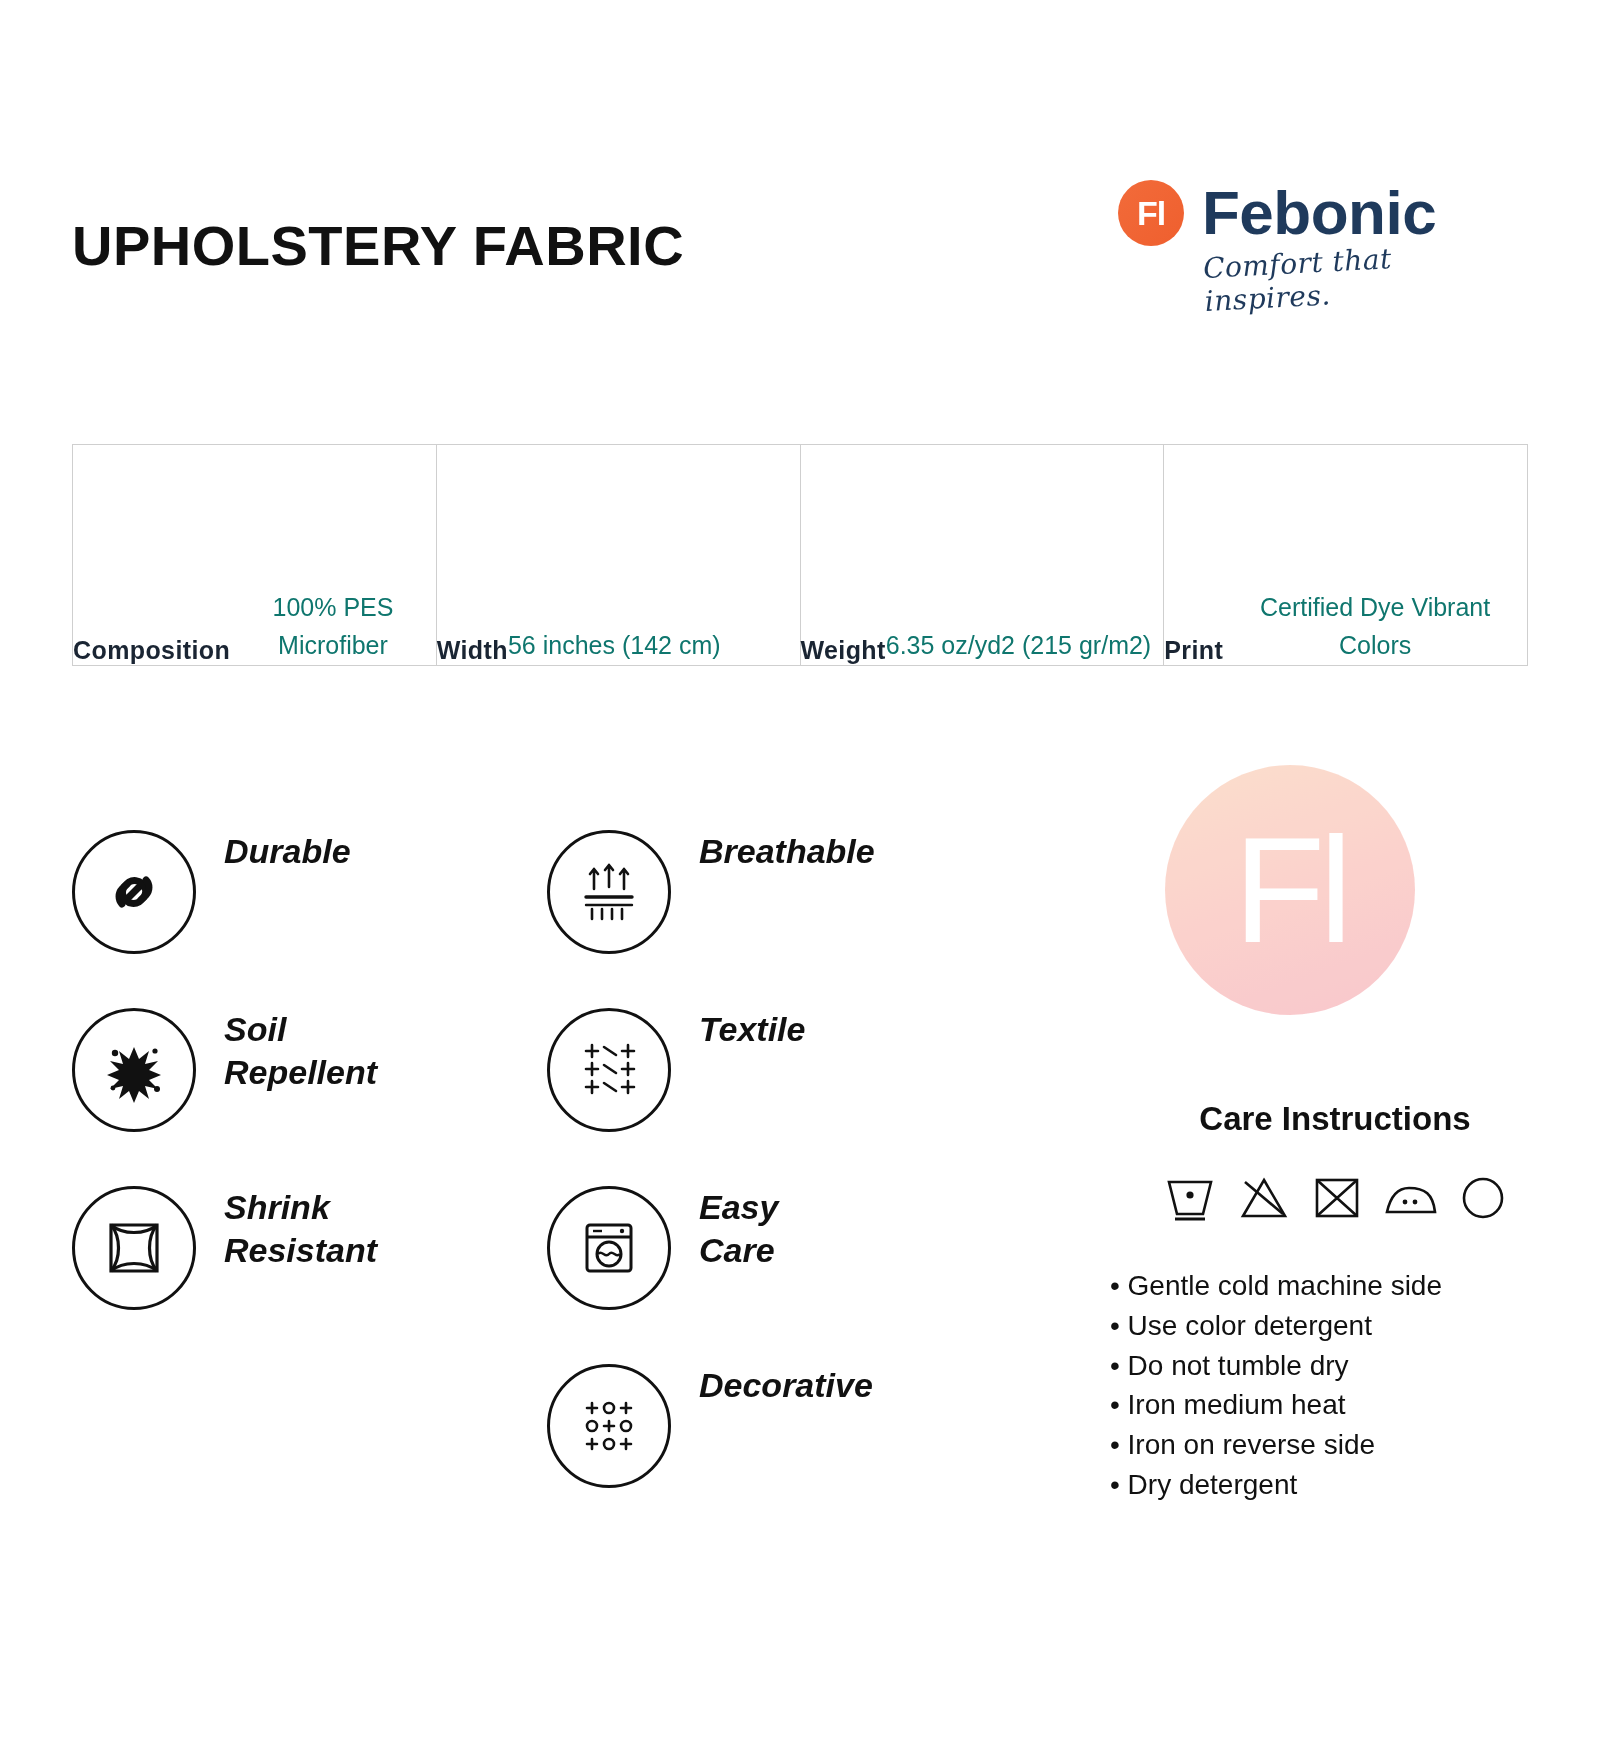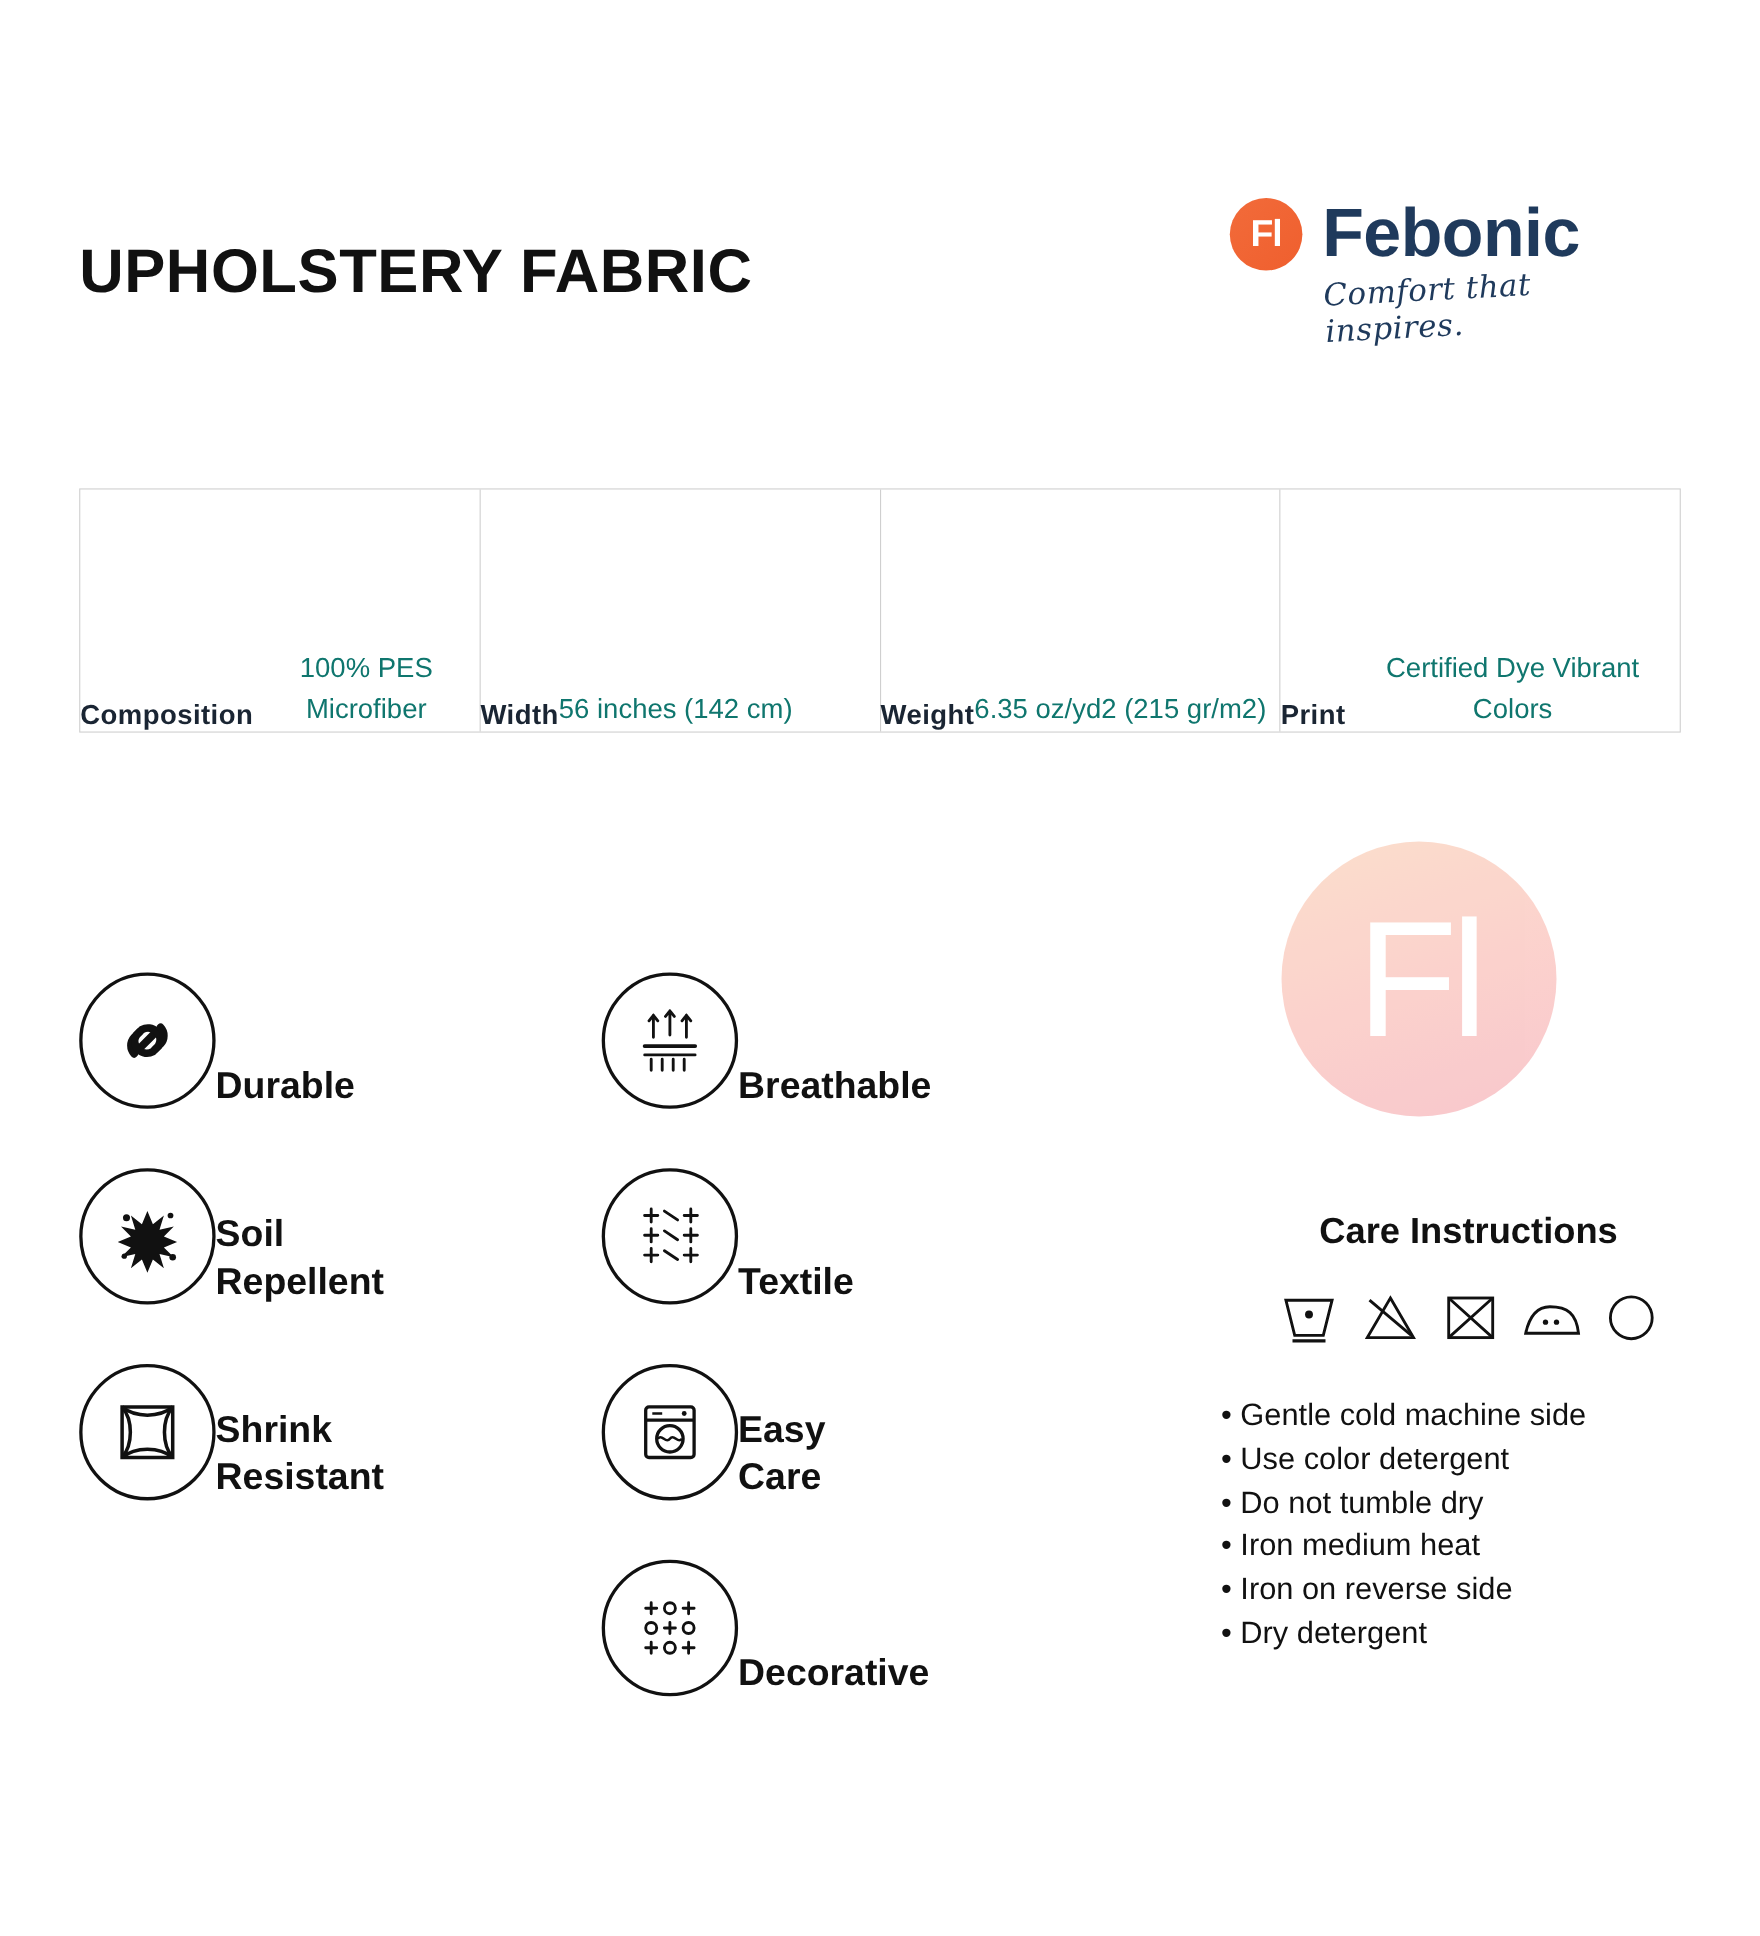--- a/index.html
+++ b/index.html
@@ -130,22 +130,24 @@
     position: absolute;
     top: 830px;
     left: 72px;
     width: 950px;
     display: flex;
     gap: 0;
   }
   .feat-col { width: 475px; }
   .feat {
     display: flex;
-    align-items: flex-end;
+    align-items: flex-start;
+    gap: 28px;
     height: 178px;
+    font-style: italic;
   }
   .feat-icon {
     width: 124px;
     height: 124px;
     border-radius: 50%;
     border: 3px solid #111;
     flex: 0 0 auto;
     display: flex;
     align-items: center;
     justify-content: center;

